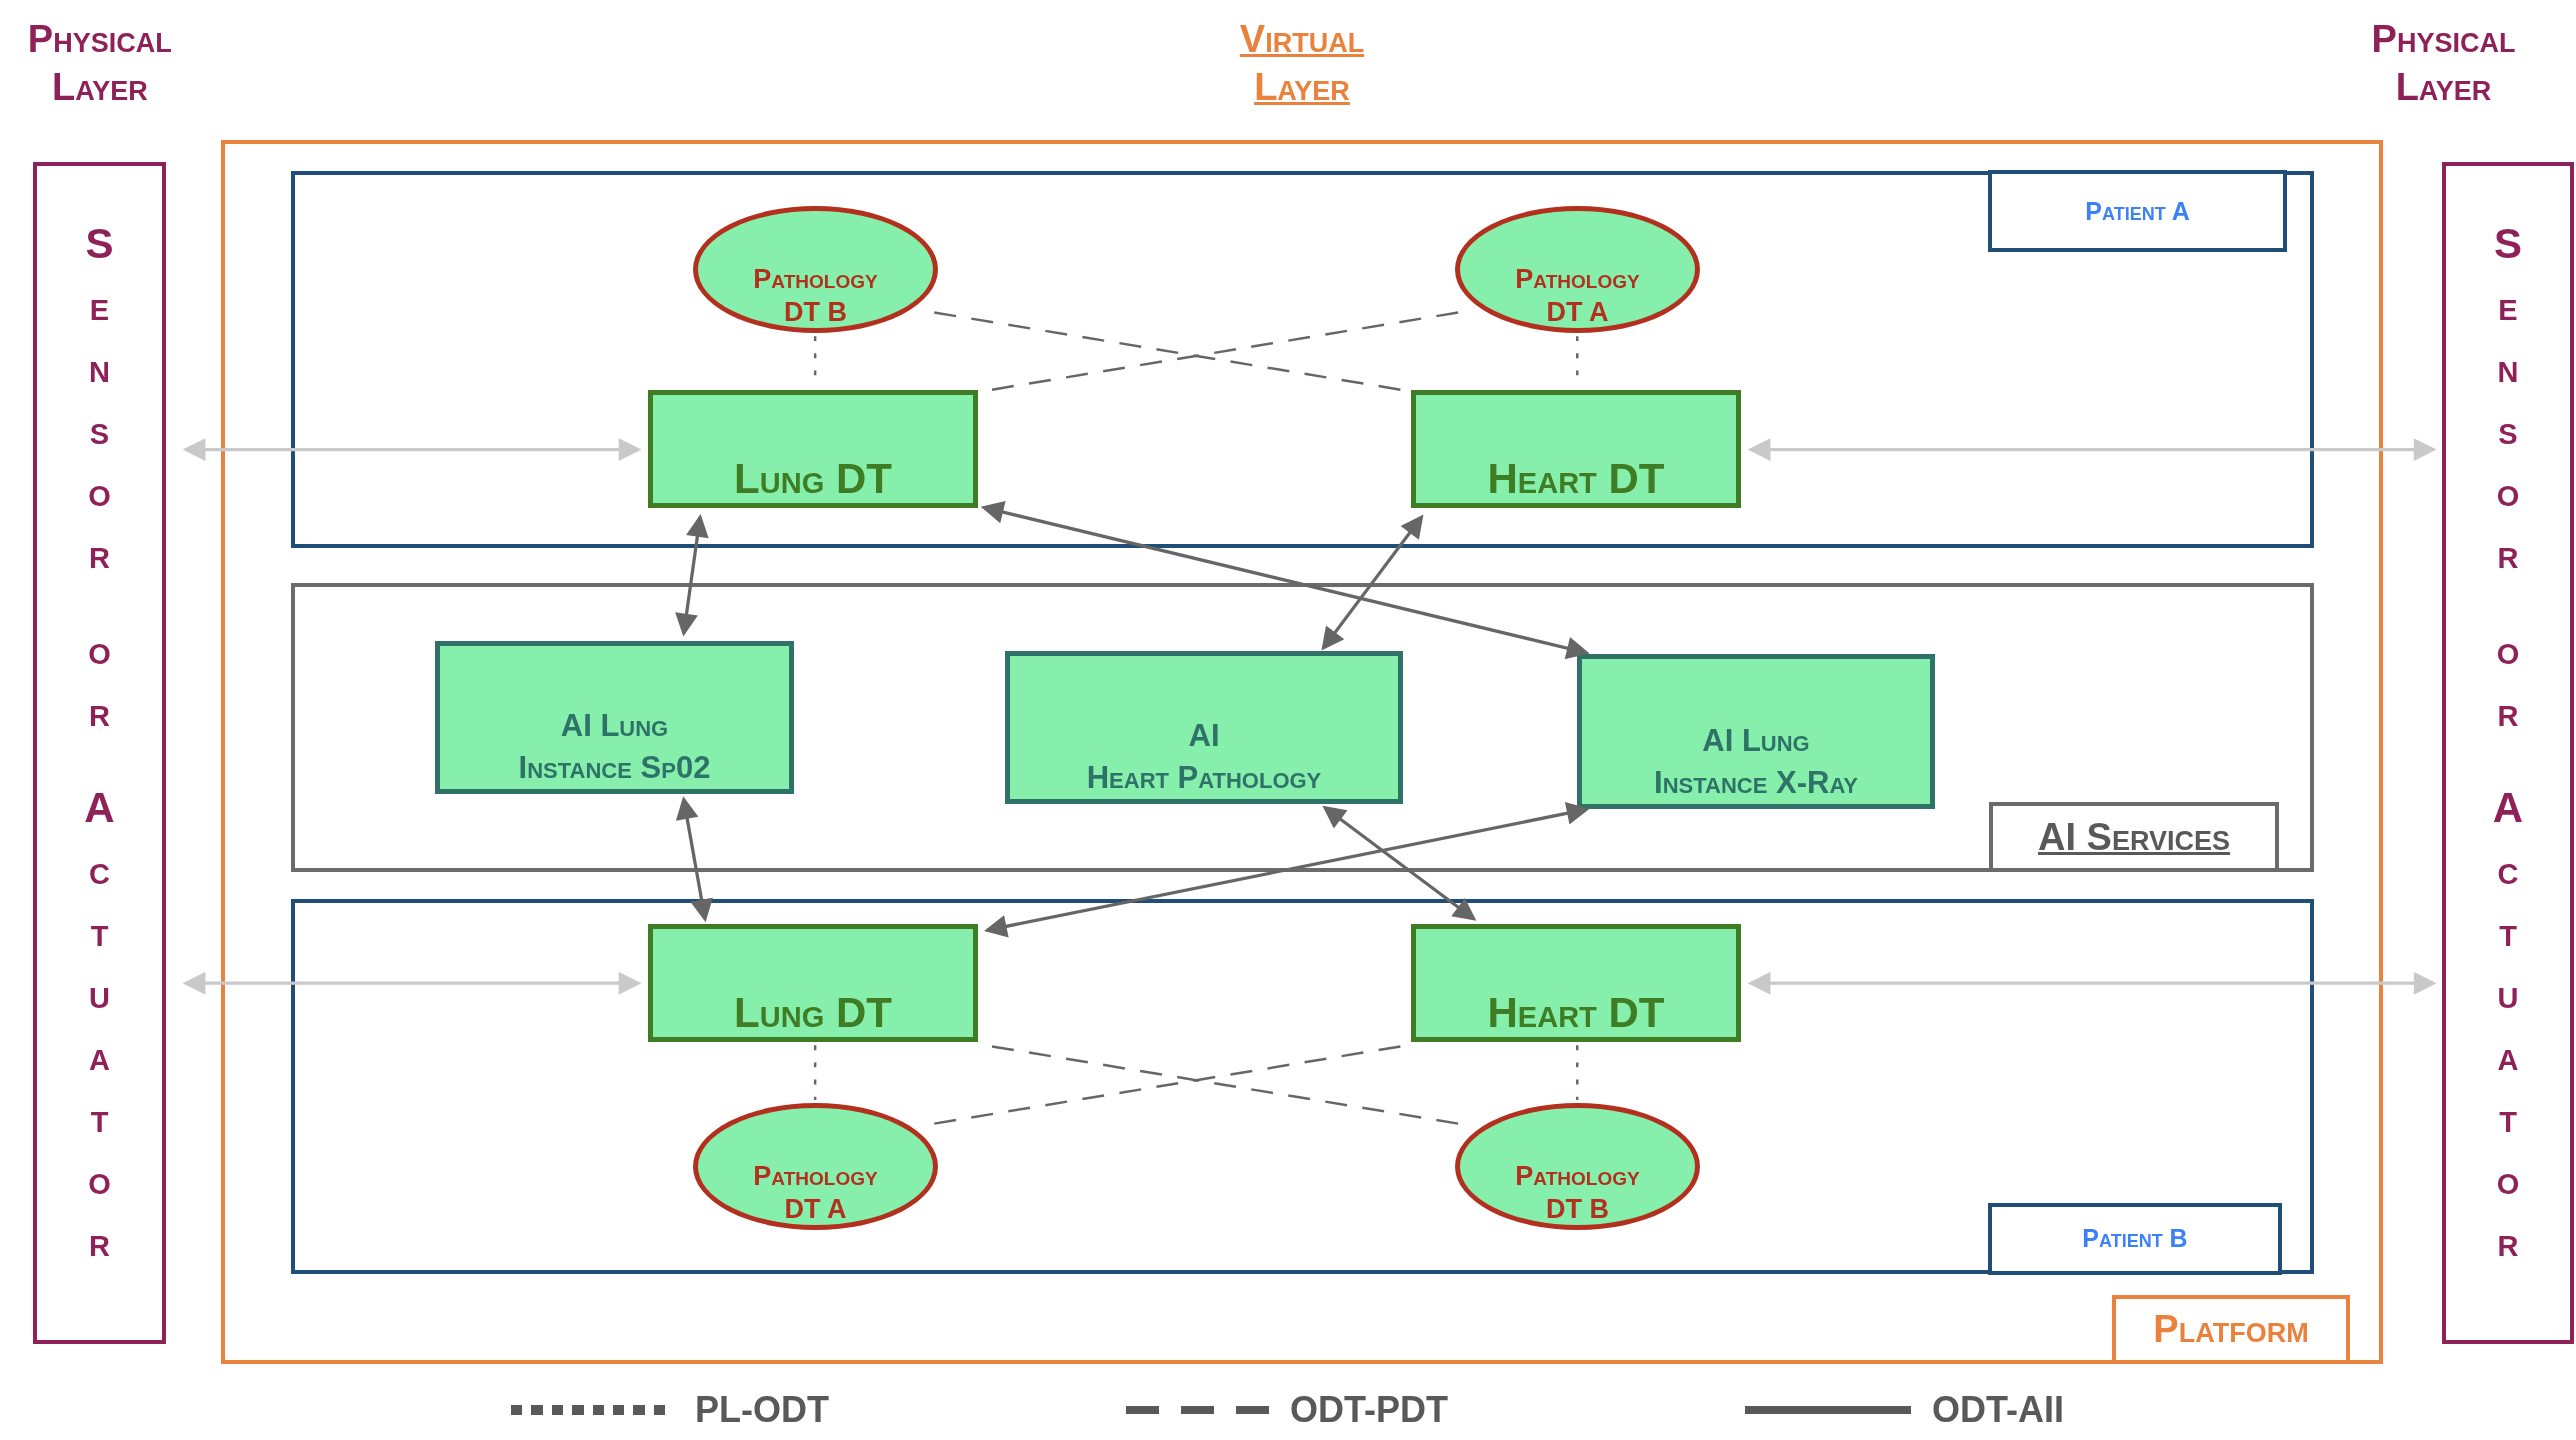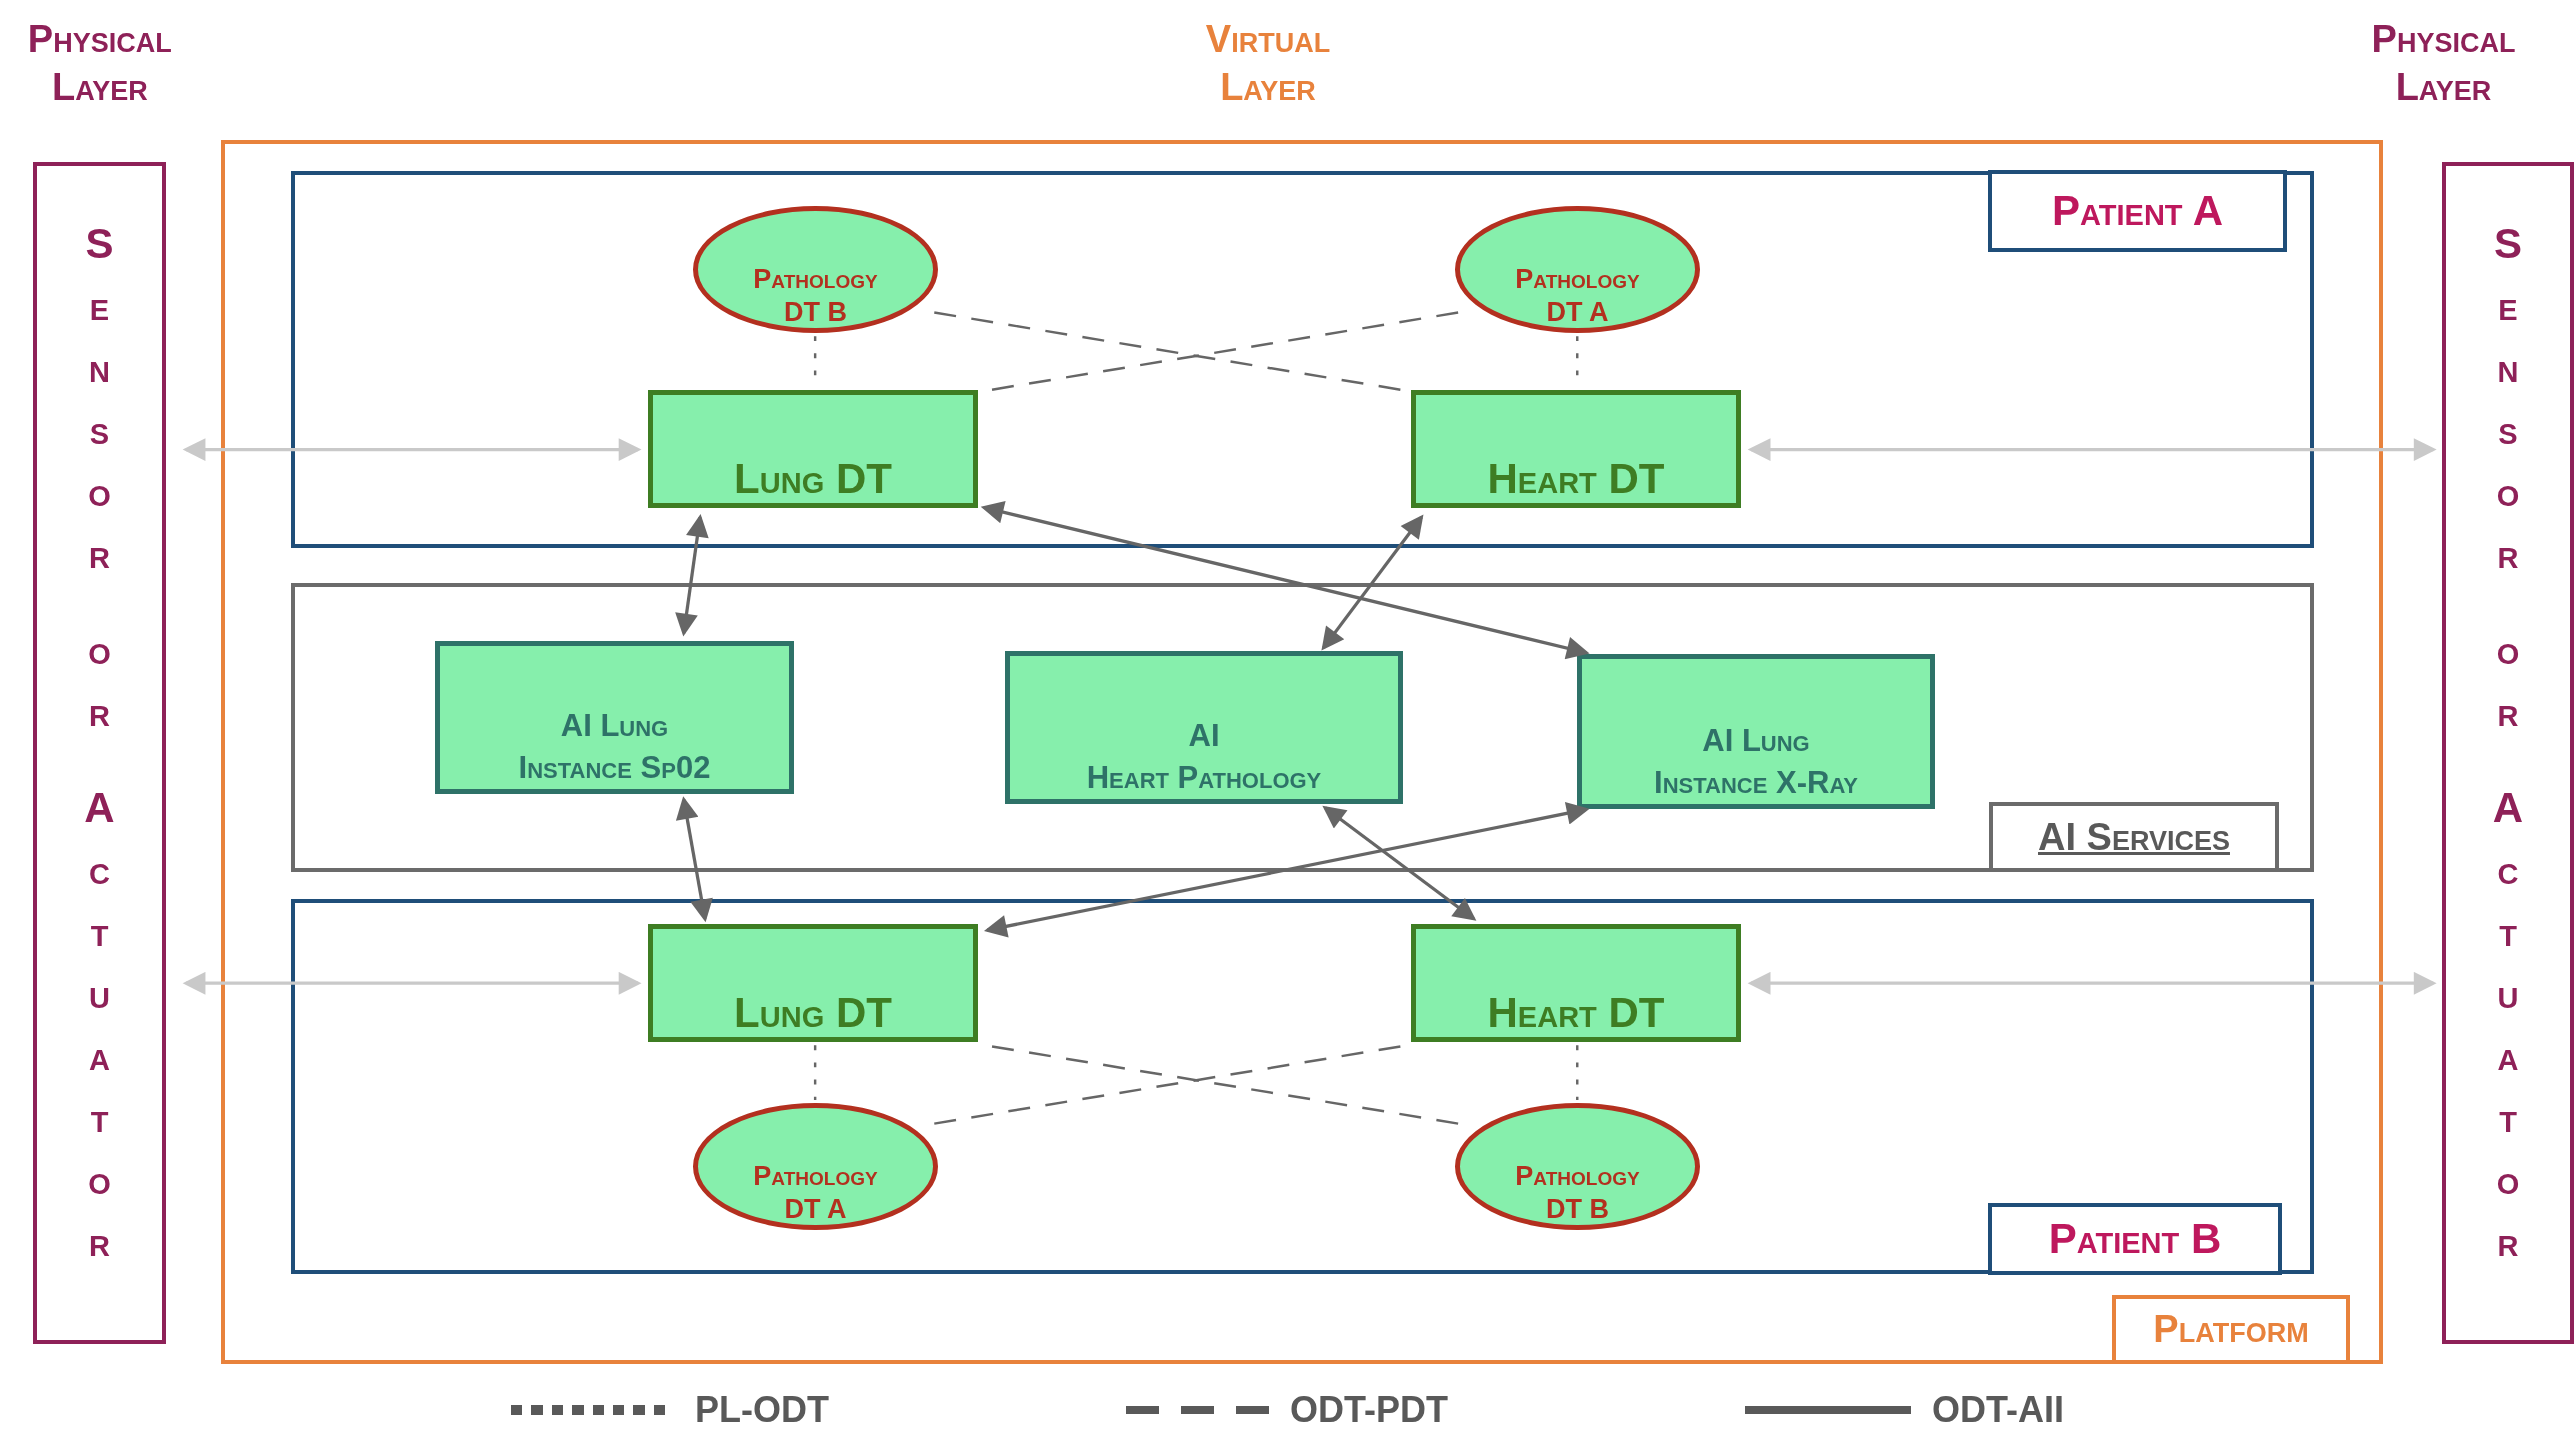--- a/index.html
+++ b/index.html
@@ -14,21 +14,21 @@
   .sensor-box{border:4.9px solid #8E2158;background:#fff;display:flex;flex-direction:column;
               align-items:center;padding-top:47px;box-sizing:border-box;}
   .vword{margin-bottom:34px;display:flex;flex-direction:column;align-items:center;}
   .vchar{font-variant:small-caps;font-weight:bold;color:#8E2158;font-size:42px;line-height:62px;text-align:center;}
   
   .platform{border:4.1px solid #E8823C;background:transparent;}
   .patient{border:4.9px solid #1F4E79;background:transparent;}
   .aiservices{border:4.1px solid #6B6B6B;background:transparent;}
   .corner-label{position:absolute;background:#ffffff;display:flex;align-items:center;justify-content:center;
                 font-weight:bold;font-variant:small-caps;box-sizing:border-box;}
-  .lbl-patient{border:4.9px solid #1F4E79;color:#be185d;font-size:42px;}
+  .lbl-patient{border:4.9px solid #1F4E79;color:#3b82f6;font-size:25px;}
   .lbl-ai{border:4.9px solid #6B6B6B;color:#595959;font-size:38px;text-decoration:underline;}
   .lbl-platform{border:4.1px solid #E8823C;color:#E8823C;font-size:38px;}
   
   .node{display:flex;flex-direction:column;align-items:center;justify-content:flex-end;
         background:#86efac;box-sizing:border-box;text-align:center;}
   .green-box{border:5.7px solid #3E7D23;color:#3E7D23;font-weight:bold;font-size:42px;font-variant:small-caps;}
   .teal-box{border:5.7px solid #2E7268;color:#2E7268;font-weight:bold;font-size:31px;font-variant:small-caps;line-height:1.35;}
   .ellipse{border:5.7px solid #B3301F;border-radius:50%;color:#B3301F;font-weight:bold;
            font-size:27px;font-variant:small-caps;line-height:1.2;}
   .line{display:block;}
@@ -50,21 +50,21 @@
 </style>
 </head>
 <body>
 
 <div class="canvas">
 
   <div class="abs hdr maroon" style="left:9.8px;top:16.3px;width:180px;">
     <span class="line">Physical</span>
     <span class="line">Layer</span>
   </div>
-  <div class="abs hdr orange" style="left:1125px;top:16.3px;width:286px;">
+  <div class="abs hdr orange" style="left:1159px;top:16.3px;width:286px;text-decoration:underline;">
     <span class="line">Virtual</span>
     <span class="line">Layer</span>
   </div>
   <div class="abs hdr maroon" style="left:2321px;top:16.3px;width:245px;">
     <span class="line">Physical</span>
     <span class="line">Layer</span>
   </div>
 
   <div class="abs sensor-box" style="left:33px;top:162px;width:133px;height:1182px;">
       <div class="vword">

